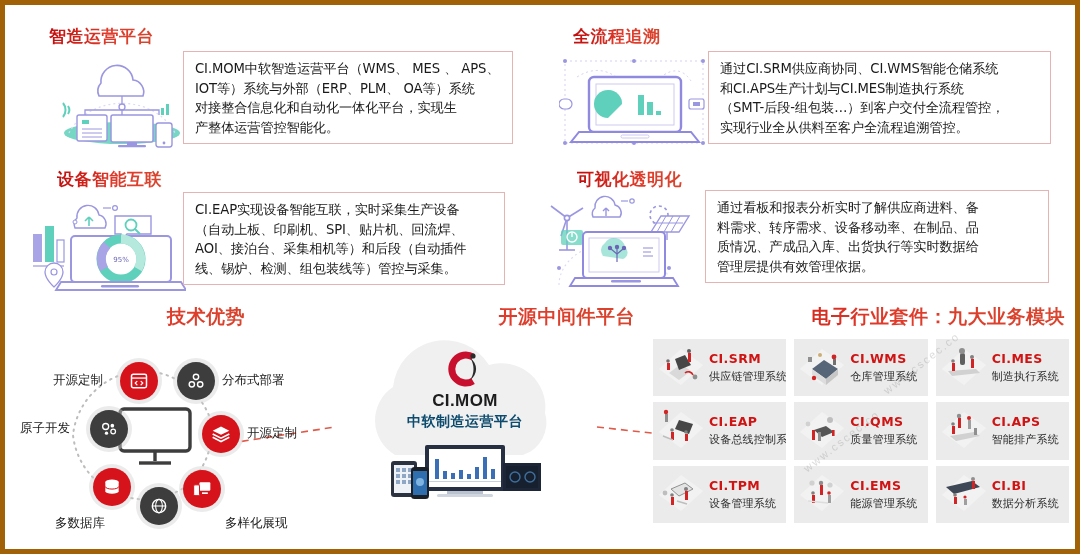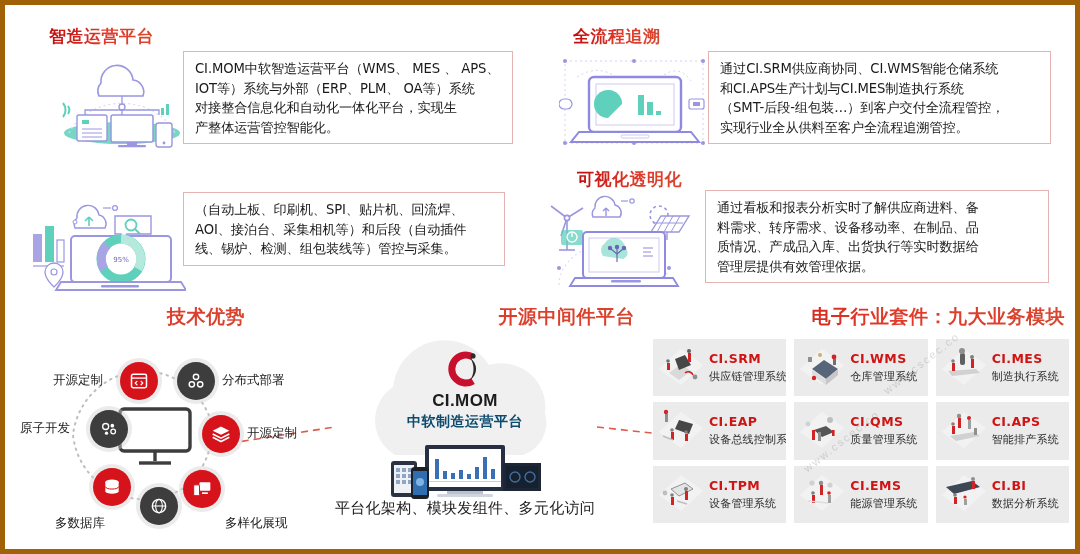--- a/index.html
+++ b/index.html
@@ -178,20 +178,21 @@
 
     <div class="txtbox" style="left:163px;top:46px;width:343px;">
       <p>通过CI.SRM供应商协同、CI.WMS智能仓储系统</p>
       <p>和CI.APS生产计划与CI.MES制造执行系统</p>
       <p>（SMT-后段-组包装…）到客户交付全流程管控，</p>
       <p>实现行业全从供料至客户全流程追溯管控。</p>
     </div>
   </div>
 
   <div class="feat" style="left:0;top:155px;width:540px;height:145px;">
+    <div class="title redhead abs" style="left:52px;top:8px;">设备智能互联</div>
 
     <div class="art" style="left:26px;top:36px;">
       <svg width="155" height="97" viewBox="0 0 155 97">
         <rect x="2" y="38" width="9" height="28" fill="#a9a4e6"></rect>
         <rect x="14" y="30" width="9" height="36" fill="#5fd0bb"></rect>
         <rect x="26" y="44" width="7" height="22" fill="none" stroke="#9a96e0" stroke-width="1.2"></rect>
         <line x1="2" y1="70" x2="33" y2="70" stroke="#9a96e0" stroke-width="1.2"></line>
         <path d="M14 76 a9 9 0 1 1 18 0 c0 7 -9 15 -9 15 s-9 -8 -9 -15z" fill="#fff" stroke="#9a96e0" stroke-width="1.3"></path>
         <circle cx="23" cy="76" r="3" fill="#fff" stroke="#9a96e0" stroke-width="1.2"></circle>
         <path d="M46 22 a11 11 0 0 1 22 -3 a9 9 0 0 1 6 13 h-30 a9 9 0 0 1 2 -10z" fill="#fff" stroke="#9a96e0" stroke-width="1.4"></path>
@@ -208,20 +209,21 @@
           <path d="M0 -20 A20 20 0 0 1 17 10" fill="none" stroke="#b6e9de" stroke-width="9"></path>
           <path d="M-17 10 A20 20 0 0 1 -14 -14" fill="none" stroke="#a9a4e6" stroke-width="9"></path>
           <text x="0" y="3" font-size="7" fill="#6b66b5" text-anchor="middle" font-family="DejaVu Sans">95%</text>
         </g>
         <path d="M30 86 h120 l5 8 h-130z" fill="#fff" stroke="#9a96e0" stroke-width="1.8"></path>
         <rect x="70" y="89" width="38" height="2.6" rx="1.3" fill="#9a96e0"></rect>
       </svg>
     </div>
 
     <div class="txtbox" style="left:178px;top:32px;width:322px;">
+      <p>CI.EAP实现设备智能互联，实时采集生产设备</p>
       <p>（自动上板、印刷机、SPI、贴片机、回流焊、</p>
       <p>AOI、接泊台、采集相机等）和后段（自动插件</p>
       <p>线、锡炉、检测、组包装线等）管控与采集。</p>
     </div>
   </div>
 
   <div class="feat" style="left:540px;top:155px;width:540px;height:145px;">
     <div class="title redhead abs" style="left:32px;top:8px;">可视化透明化</div>
 
     <div class="art" style="left:-6px;top:30px;">
@@ -417,21 +419,20 @@
       <rect x="118" y="28" width="38" height="28" fill="#1c2636"></rect>
       <rect x="121" y="31" width="32" height="22" fill="#16202e"></rect>
       <circle cx="130" cy="42" r="5" fill="none" stroke="#3f6f9f" stroke-width="1.4"></circle>
       <circle cx="145" cy="42" r="5" fill="none" stroke="#3f6f9f" stroke-width="1.4"></circle>
       <rect x="26" y="32" width="18" height="32" rx="3.5" fill="#1b1f26"></rect>
       <rect x="28" y="36" width="14" height="24" fill="#2f6fb0"></rect>
       <circle cx="35" cy="47" r="4" fill="#7fb3e0"></circle>
     </svg>
   </div>
 
-  <div class="caption">平台化架构、模块发组件、多元化访问</div>
 
   <div class="grid">
 
     <div class="card">
       <svg class="art" viewBox="0 0 52 50">
         <path d="M26 6 L48 22 L26 42 L4 26 Z" fill="#f3f3f3"></path>
         <path d="M14 30 l12 -9 l10 7 l-12 9z" fill="#d8d8d8"></path>
         <path d="M20 16 l10 -4 l6 10 l-12 5z" fill="#3a3a3a"></path>
         <rect x="33" y="10" width="3" height="9" fill="#d01414"></rect>
         <circle cx="34" cy="8" r="2" fill="#555"></circle>

